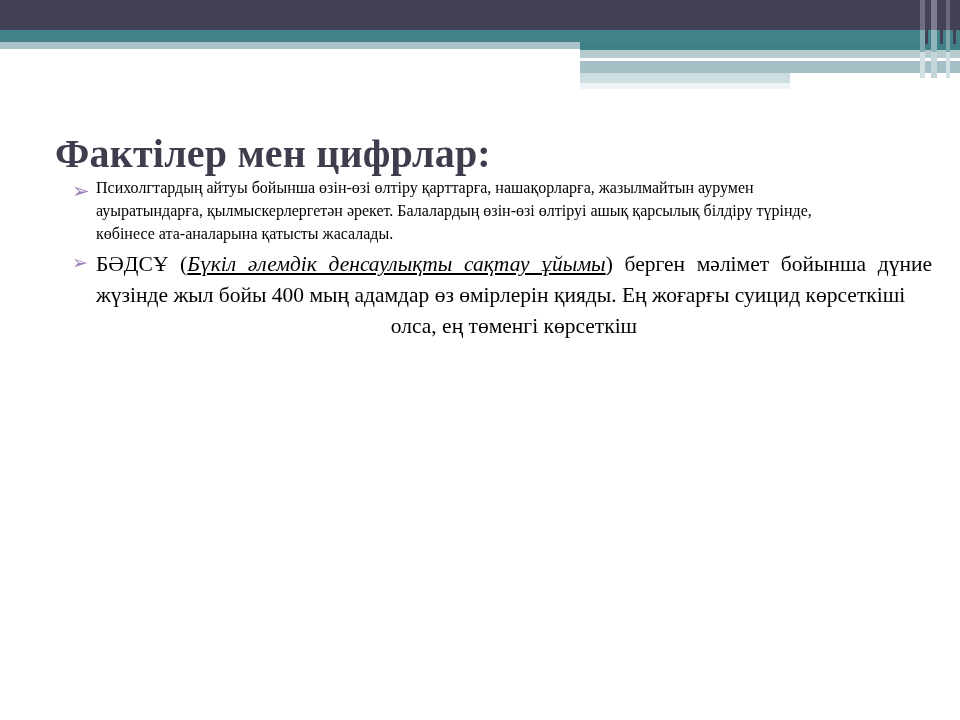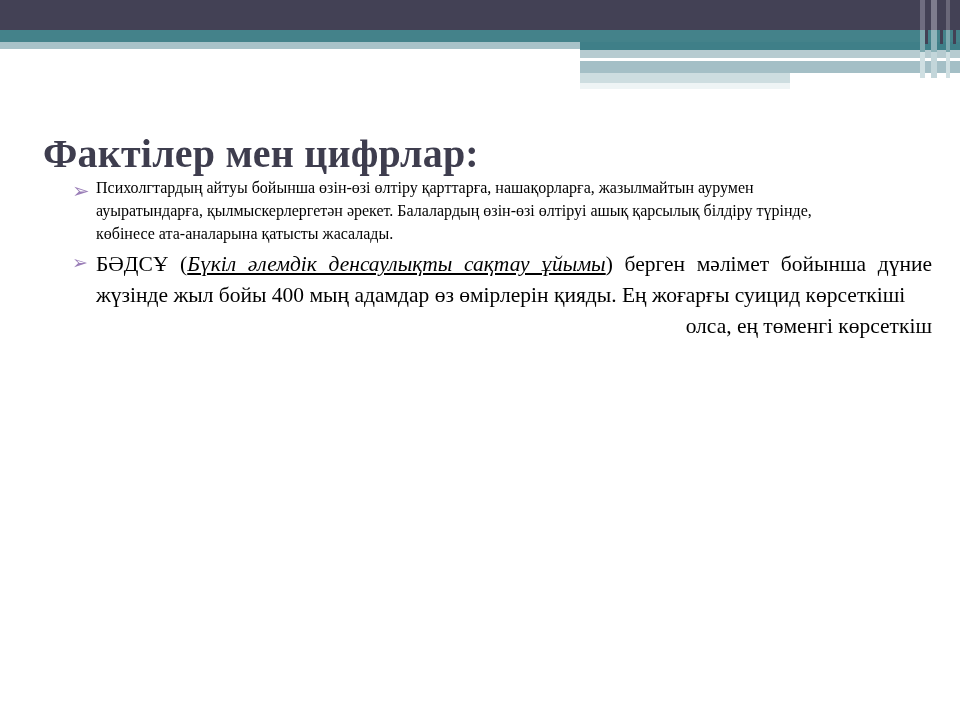--- a/index.html
+++ b/index.html
@@ -99,21 +99,21 @@
 
   
   .vstripe {
     position: absolute;
     top: 0;
   }
 
   
   #slide-title {
     position: absolute;
-    left: 43px;
+    left: 55px;
     top: 104px;
     width: 850px;
     font-size: 40px;
     line-height: 1.15;
     color: #3e3d4e;
     font-family: "Liberation Serif", "DejaVu Serif", serif;
     letter-spacing: 0.2px;
     white-space: nowrap;
   }
 
@@ -172,21 +172,21 @@
   .para-2 .ital {
     font-style: italic;
     text-decoration: underline;
   }
   .sub-line {
     display: block;
     text-align: justify;
   }
   .sub-line-last {
     display: block;
-    text-align: right;
+    text-align: center;
   }
 </style>
 </head>
 <body>
 
 <div id="slide-header">
   <div class="band band-dark"></div>
   <div class="band band-teal"></div>
   <div class="band band-light-left"></div>
   <div class="band band-teal-right"></div>

